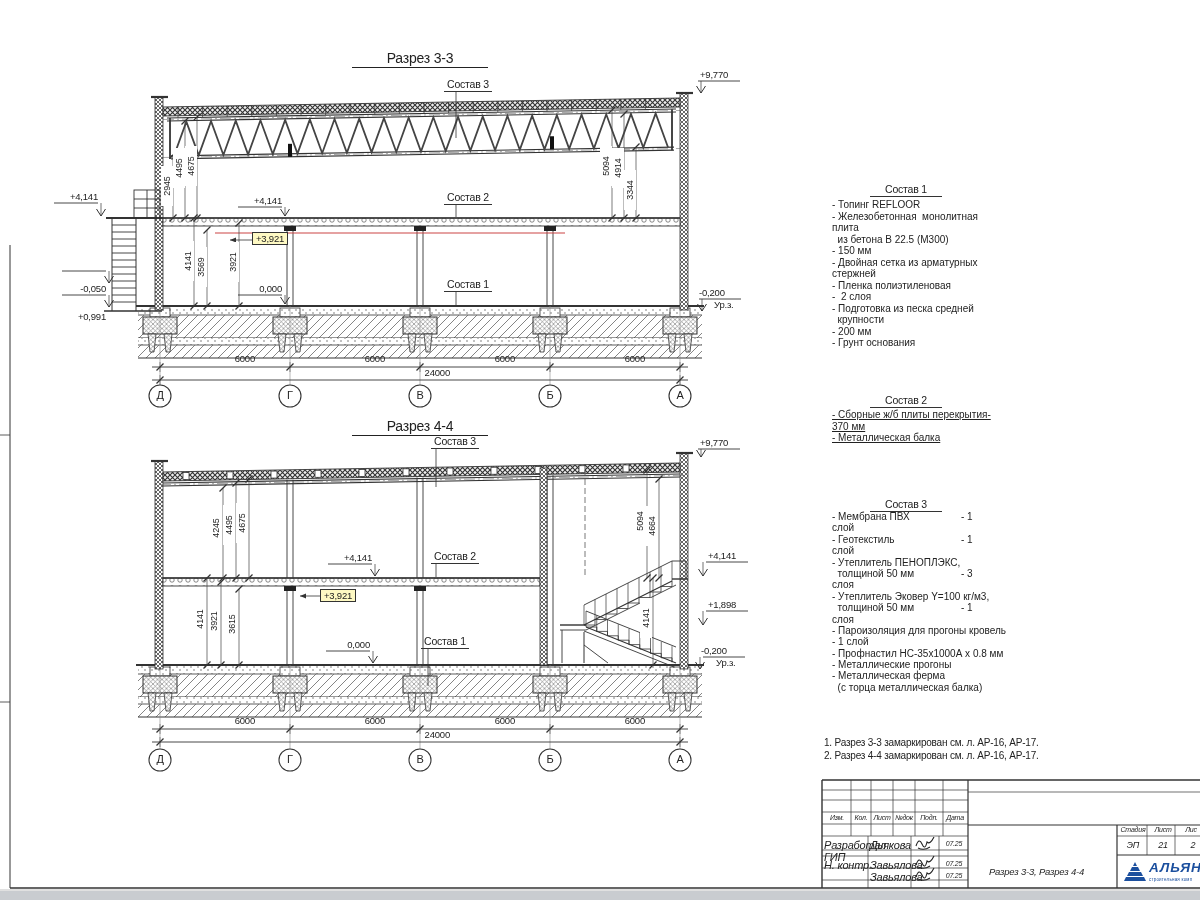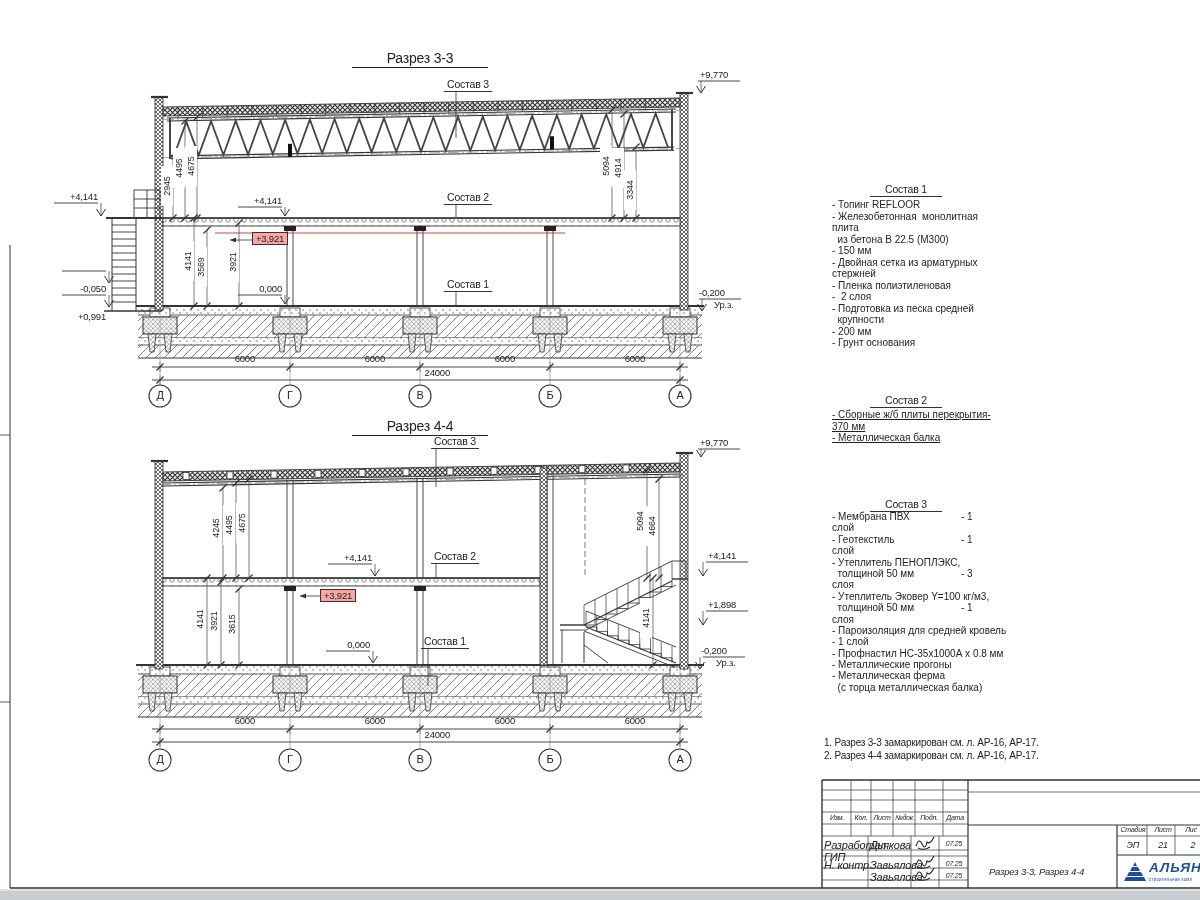--- a/index.html
+++ b/index.html
@@ -4,21 +4,21 @@
 <style>
   html,body{margin:0;padding:0;background:#fff;}
   .sheet{position:relative;width:1200px;height:900px;overflow:hidden;background:#fff;
          font-family:"Liberation Sans",sans-serif;color:#222;}
   svg{position:absolute;left:0;top:0;}
   .lbl{position:absolute;white-space:pre;color:#222;letter-spacing:-0.2px;}
   .sec-title{font-size:14px;width:136px;text-align:center;border-bottom:1.2px solid #222;padding-bottom:1px;}
   .lead-label{font-size:10.5px;border-bottom:1px solid #333;padding:0 3px 1px 3px;}
   .elev{font-size:9.5px;width:44px;}
   .tar{text-align:right;}
-  .boxelev{font-size:9.5px;border:1px solid #333;padding:0 3px;background:#fca5a5;}
+  .boxelev{font-size:9.5px;border:1px solid #333;padding:0 3px;background:#fef9c3;}
   .vdim{font-size:9px;width:40px;text-align:center;transform:rotate(-90deg);background:#fff;height:12px;line-height:12px;}
   .bay{font-size:9.5px;width:60px;text-align:right;}
   .gridlbl{font-size:11px;width:22px;text-align:center;}
   .spec-title{font-size:10.5px;width:72px;text-align:center;border-bottom:1px solid #333;padding-bottom:1px;}
   .spec-lines{position:absolute;width:250px;font-size:10px;}
   .sl{position:relative;height:11.5px;line-height:11.5px;}
   .s3 .sl{height:11.4px;line-height:11.4px;}
   .sl .t{white-space:pre;}
   .sl .v{position:absolute;left:129px;top:0;white-space:pre;}
   .note{font-size:10px;line-height:12.5px;}
@@ -586,21 +586,21 @@
     <div class="sl"><span class="t">- Мембрана ПВХ</span><span class="v">- 1</span></div>
     <div class="sl"><span class="t">слой</span></div>
     <div class="sl"><span class="t">- Геотекстиль</span><span class="v">- 1</span></div>
     <div class="sl"><span class="t">слой</span></div>
     <div class="sl"><span class="t">- Утеплитель ПЕНОПЛЭКС,</span></div>
     <div class="sl"><span class="t">  толщиной 50 мм</span><span class="v">- 3</span></div>
     <div class="sl"><span class="t">слоя</span></div>
     <div class="sl"><span class="t">- Утеплитель Эковер Y=100 кг/м3,</span></div>
     <div class="sl"><span class="t">  толщиной 50 мм</span><span class="v">- 1</span></div>
     <div class="sl"><span class="t">слоя</span></div>
-    <div class="sl"><span class="t">- Пароизоляция для средней кровель</span></div>
+    <div class="sl"><span class="t">- Пароизоляция для прогоны кровель</span></div>
     <div class="sl"><span class="t">- 1 слой</span></div>
     <div class="sl"><span class="t">- Профнастил НС-35х1000А х 0.8 мм</span></div>
     <div class="sl"><span class="t">- Металлические прогоны</span></div>
     <div class="sl"><span class="t">- Металлическая ферма</span></div>
     <div class="sl"><span class="t">  (с торца металлическая балка)</span></div>
   </div>
 
   <div class="lbl note" style="left:824px;top:737px;">1. Разрез 3-3 замаркирован см. л. АР-16, АР-17.</div>
   <div class="lbl note" style="left:824px;top:750px;">2. Разрез 4-4 замаркирован см. л. АР-16, АР-17.</div>
 

